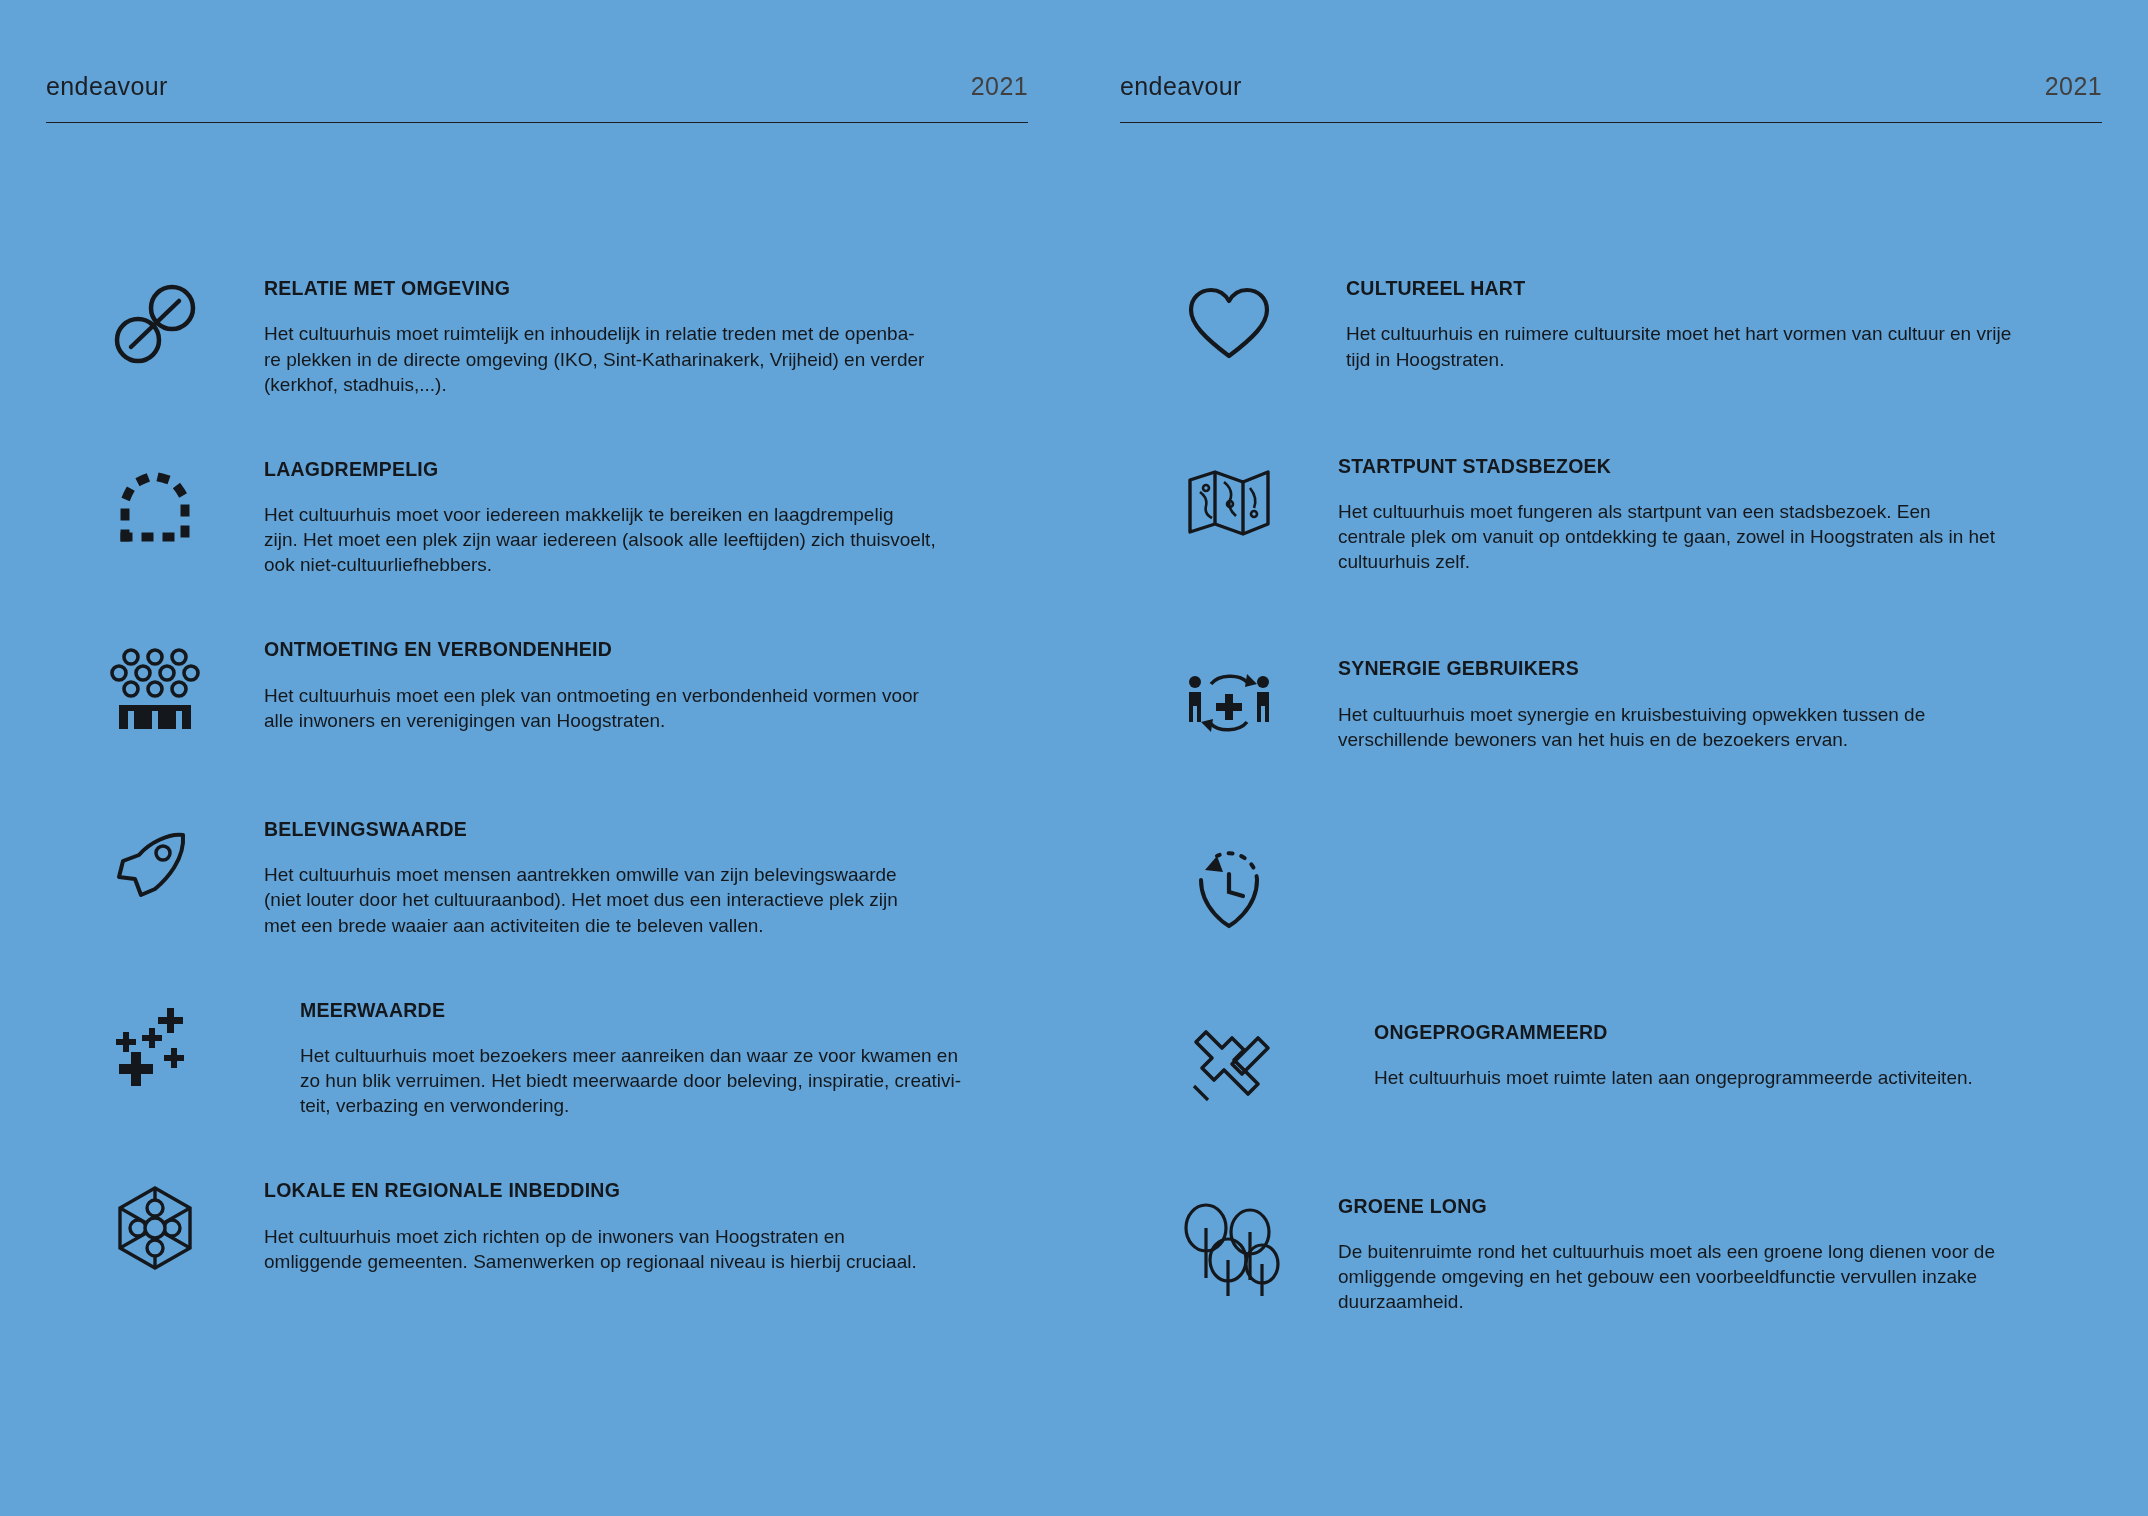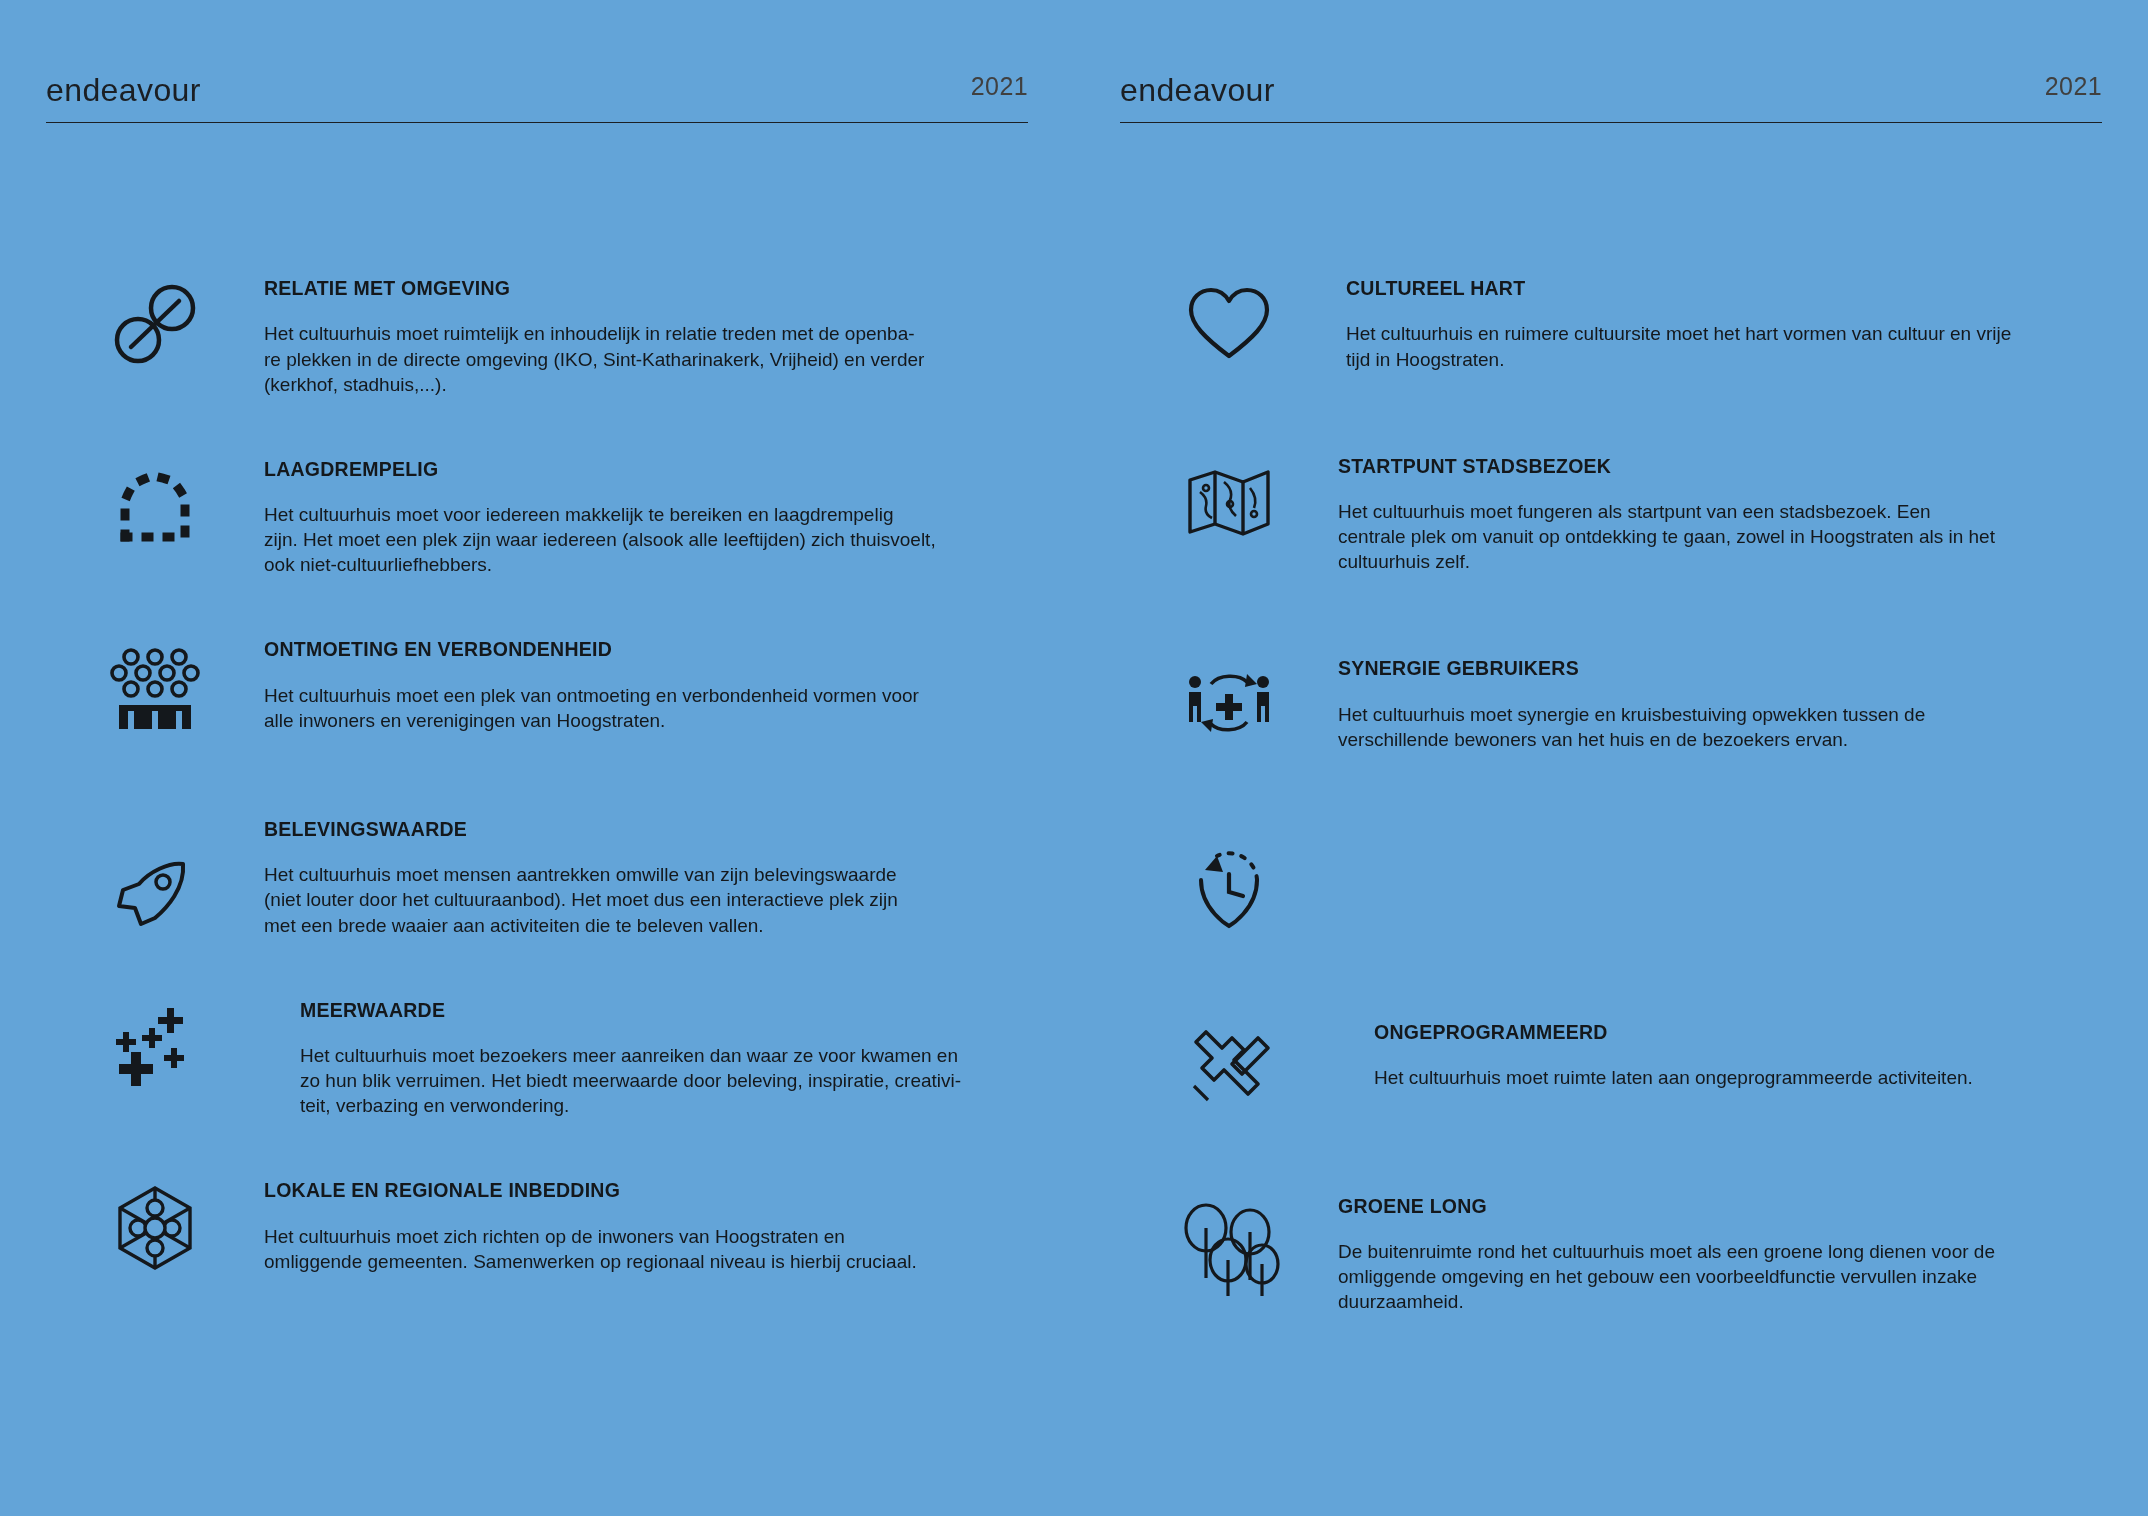--- a/index.html
+++ b/index.html
@@ -36,21 +36,21 @@
   
   .page-header {
     position: relative;
     height: 100px;
     margin-top: 64px;
     display: flex;
     align-items: flex-start;
     justify-content: space-between;
   }
   .brand {
-    font-size: 32px;
+    font-size: 25px;
     font-weight: 400;
     letter-spacing: 0.4px;
     color: #1b1f24;
     line-height: 1;
     padding-top: 10px;
   }
   .year {
     font-size: 25px;
     font-weight: 400;
     letter-spacing: 0.4px;
@@ -108,21 +108,21 @@
     color: #14181c;
     margin: 0;
     max-width: 690px;
     white-space: pre-line;
   }
 
   
   .item.gap-0  { margin-top: 0; }
   .item.gap-1  { margin-top: 62px; }
   .item.gap-2  { margin-top: 62px; }
-  .item.gap-3  { margin-top: 86px; align-items: flex-end; }
+  .item.gap-3  { margin-top: 86px; }
   .item.gap-4  { margin-top: 62px; gap: 36px; }
   .item.gap-5  { margin-top: 62px; }
 
   .right .item.gap-0 { margin-top: 0; gap: 8px; }
   .right .item.gap-1 { margin-top: 84px; }
   .right .item.gap-2 { margin-top: 84px; }
   .right .item.gap-3 { margin-top: 88px; }
   .right .item.gap-4 { margin-top: 88px; }
   .right .item.gap-5 { margin-top: 82px; }
 </style>

